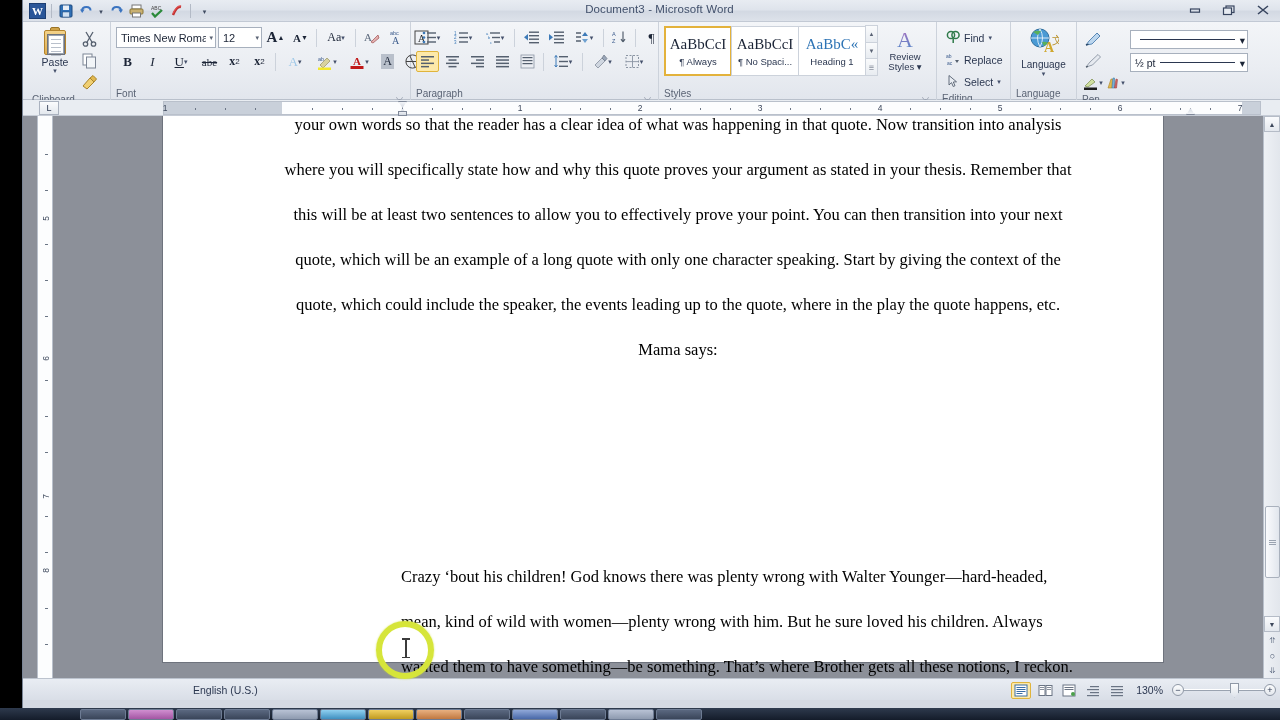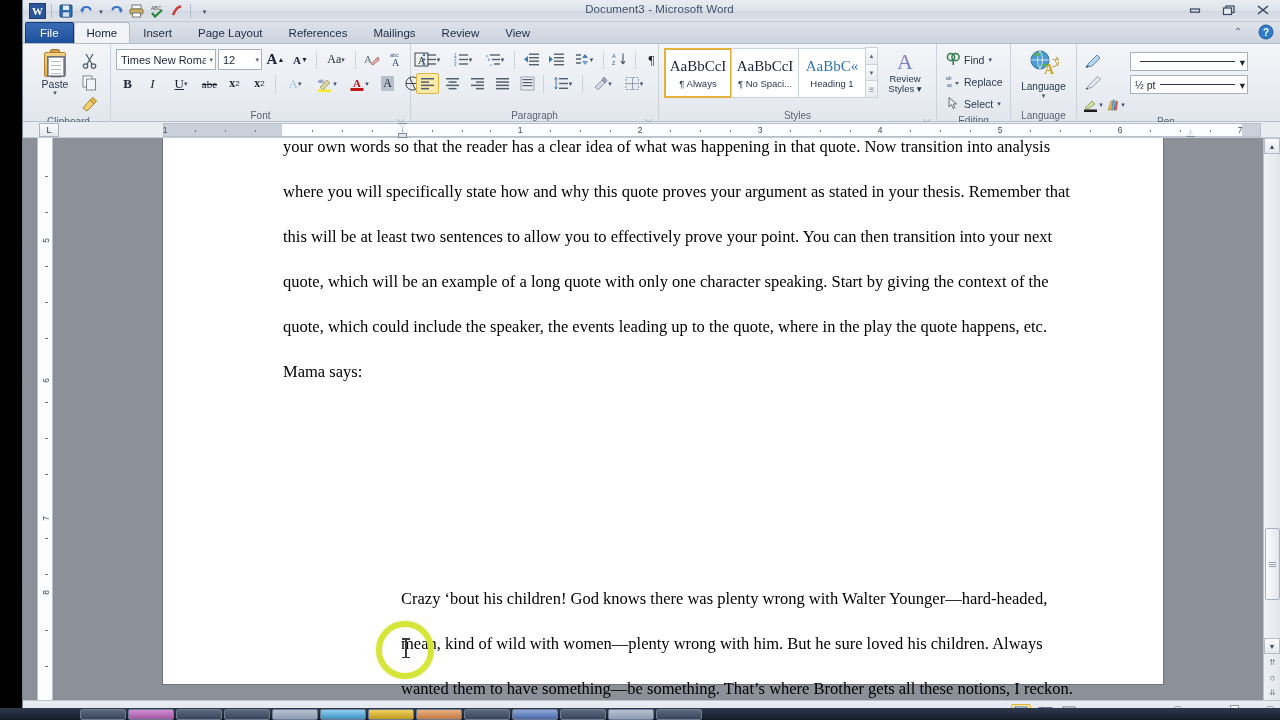--- a/index.html
+++ b/index.html
@@ -108,21 +108,21 @@
   }
   .rgroup {
     position: relative;
     height: 78px;
     padding: 3px 5px 0 5px;
     border-right: 1px solid #ccd2db;
     display: flex; flex-direction: column;
   }
   .rgroup-body { flex: 1; display: flex; align-items: flex-start; }
   .rgroup-label {
-    font-size: 10px; color: #5a6374; text-align: center;
+    font-size: 10px; color: #5a6374; text-align: left;
     height: 13px; line-height: 13px;
     position: relative;
   }
   .dlg-launcher {
     position:absolute; right:0px; bottom:1px;
     width:9px;height:9px; font-size:8px; color:#7a8396;
   }
 
   
   .clip-col { display:flex; }
@@ -286,21 +286,21 @@
   .page {
     position:absolute; left:140px; top:0px; width:1000px; height:546px;
     background:#fff; box-shadow: 0 0 0 1px #6e737d;
   }
   .doc-text {
     position:absolute; left:120px; top:-14px; width:790px;
     font-family:"Liberation Serif", serif;
     font-size:16.5px; color:#000; line-height:45px;
     white-space: normal;
   }
-  .doc-text p { margin:0; }
+  .doc-text p { margin:0;text-align:center; }
   .blockquote {
     position:absolute; left:238px; top:438px; width:680px;
     font-family:"Liberation Serif", serif;
     font-size:16.5px; color:#000; line-height:45px;
   }
   .blockquote p { margin:0; }
   .grammar {
     text-decoration-color:#2e8b3c;
     text-decoration-style: wavy;
     text-decoration-thickness: 1px;
@@ -476,39 +476,20 @@
             </svg>
         </div>
         <div class="wc">
           <svg width="16" height="12" viewBox="0 0 16 12">
               <path d="M3 2 L13 10 M13 2 L3 10" stroke="#38455f" stroke-width="1.6" fill="none"></path>
             </svg>
         </div>
       </div>
     </div>
 
-    <div class="tabstrip">
-      <div class="tab file">File</div>
-      <div class="tab active">Home</div>
-      <div class="tab">Insert</div>
-      <div class="tab">Page Layout</div>
-      <div class="tab">References</div>
-      <div class="tab">Mailings</div>
-      <div class="tab">Review</div>
-      <div class="tab">View</div>
-      <div class="ribbon-right-btns">
-        <div class="wc" style="font-size:10px;color:#5a6374">⌃</div>
-        <div class="wc" style="width:17px">
-          <svg width="16" height="16" viewBox="0 0 16 16">
-              <circle cx="8" cy="8" r="7" fill="#2f7cc8" stroke="#1c5a9c"></circle>
-              <text x="8" y="12" font-size="10" fill="#fff" text-anchor="middle" font-family="sans-serif" font-weight="bold">?</text>
-            </svg>
-        </div>
-      </div>
-    </div>
 
     <div class="ribbon">
 
       <div class="rgroup" style="width:84px">
         <div class="rgroup-body">
           <div class="clip-col">
             <div class="paste-btn">
               <div class="clipboard-glyph">
                 <div class="clip"></div>
                   <div class="board"></div>

